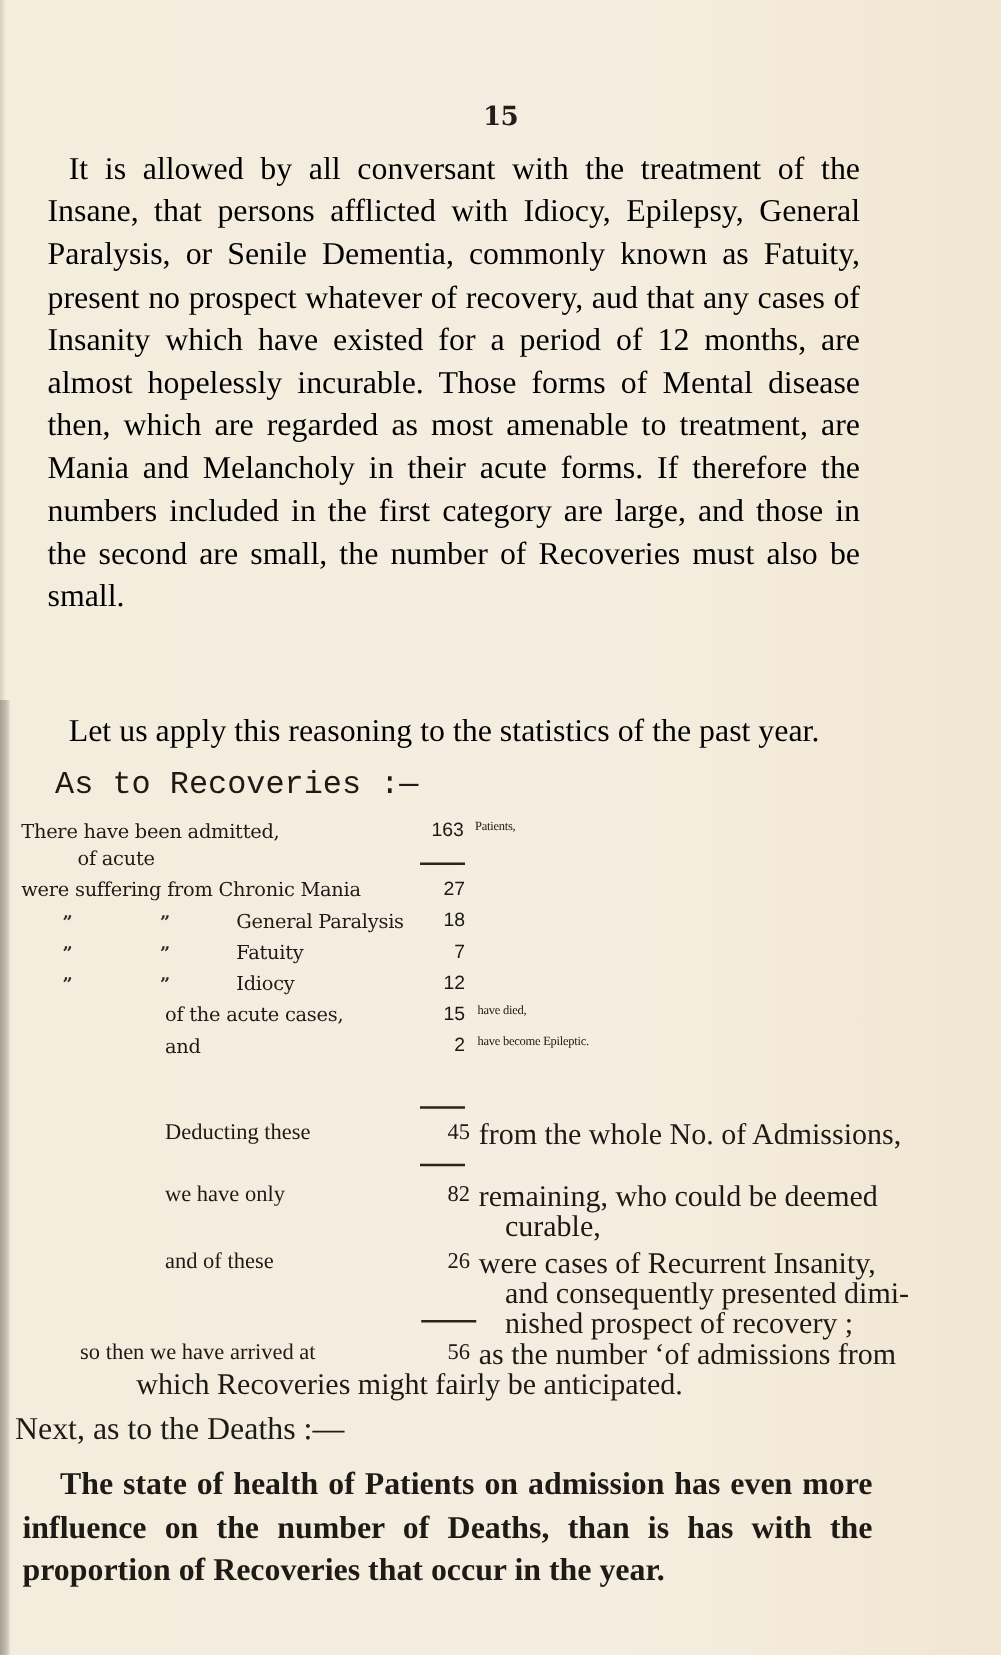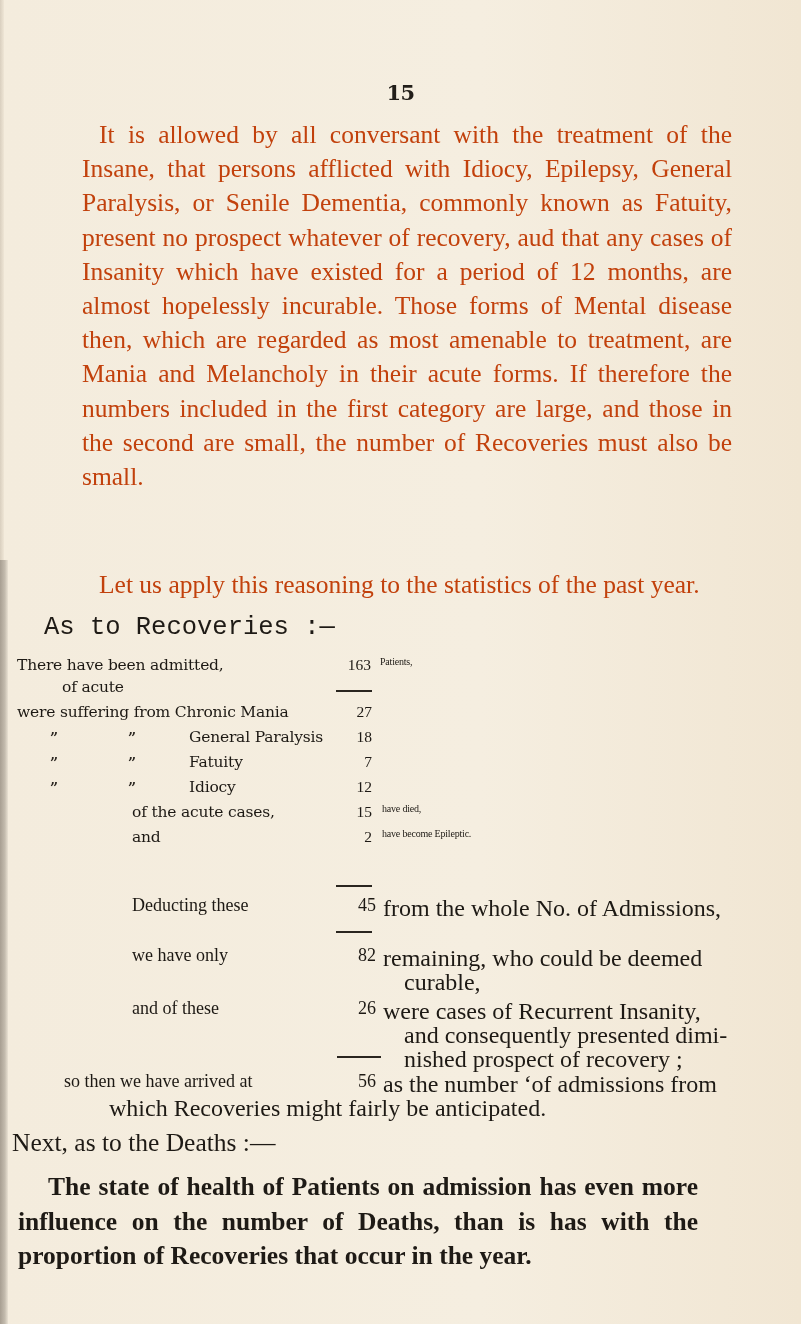--- a/index.html
+++ b/index.html
@@ -45,22 +45,21 @@
       color: #221e19;
     }
     .prose {
       position: absolute;
       left: 38px;
       width: 650px;
       font-family: "Liberation Serif", serif;
       font-size: 25.5px;
       line-height: 34.2px;
       text-align: justify;
-      color: #c2410c;
-      margin-left: 44px;
+      color: #000000;
     }
     .prose p {
       margin: 0;
       text-indent: 17px;
     }
     #p1 { top: 118px; }
     #p2 { top: 568px; }
     .heading-line {
       position: absolute;
       font-family: "Liberation Serif", serif;
@@ -80,21 +79,21 @@
       white-space: nowrap;
       letter-spacing: -0.2px;
     }
     .stmt.condensed {
       font-family: "Liberation Serif", serif;
       font-size: 18px;
       letter-spacing: 0;
     }
     .num {
       position: absolute;
-      font-family: Liberation Serif, serif;
+      font-family: Liberation Sans, sans-serif;
       font-size: 15.5px;
       color: #1d1914;
       white-space: nowrap;
       text-align: right;
       width: 36px;
     }
     .num.condensed {
       font-family: "Liberation Serif", serif;
       font-size: 18px;
     }

